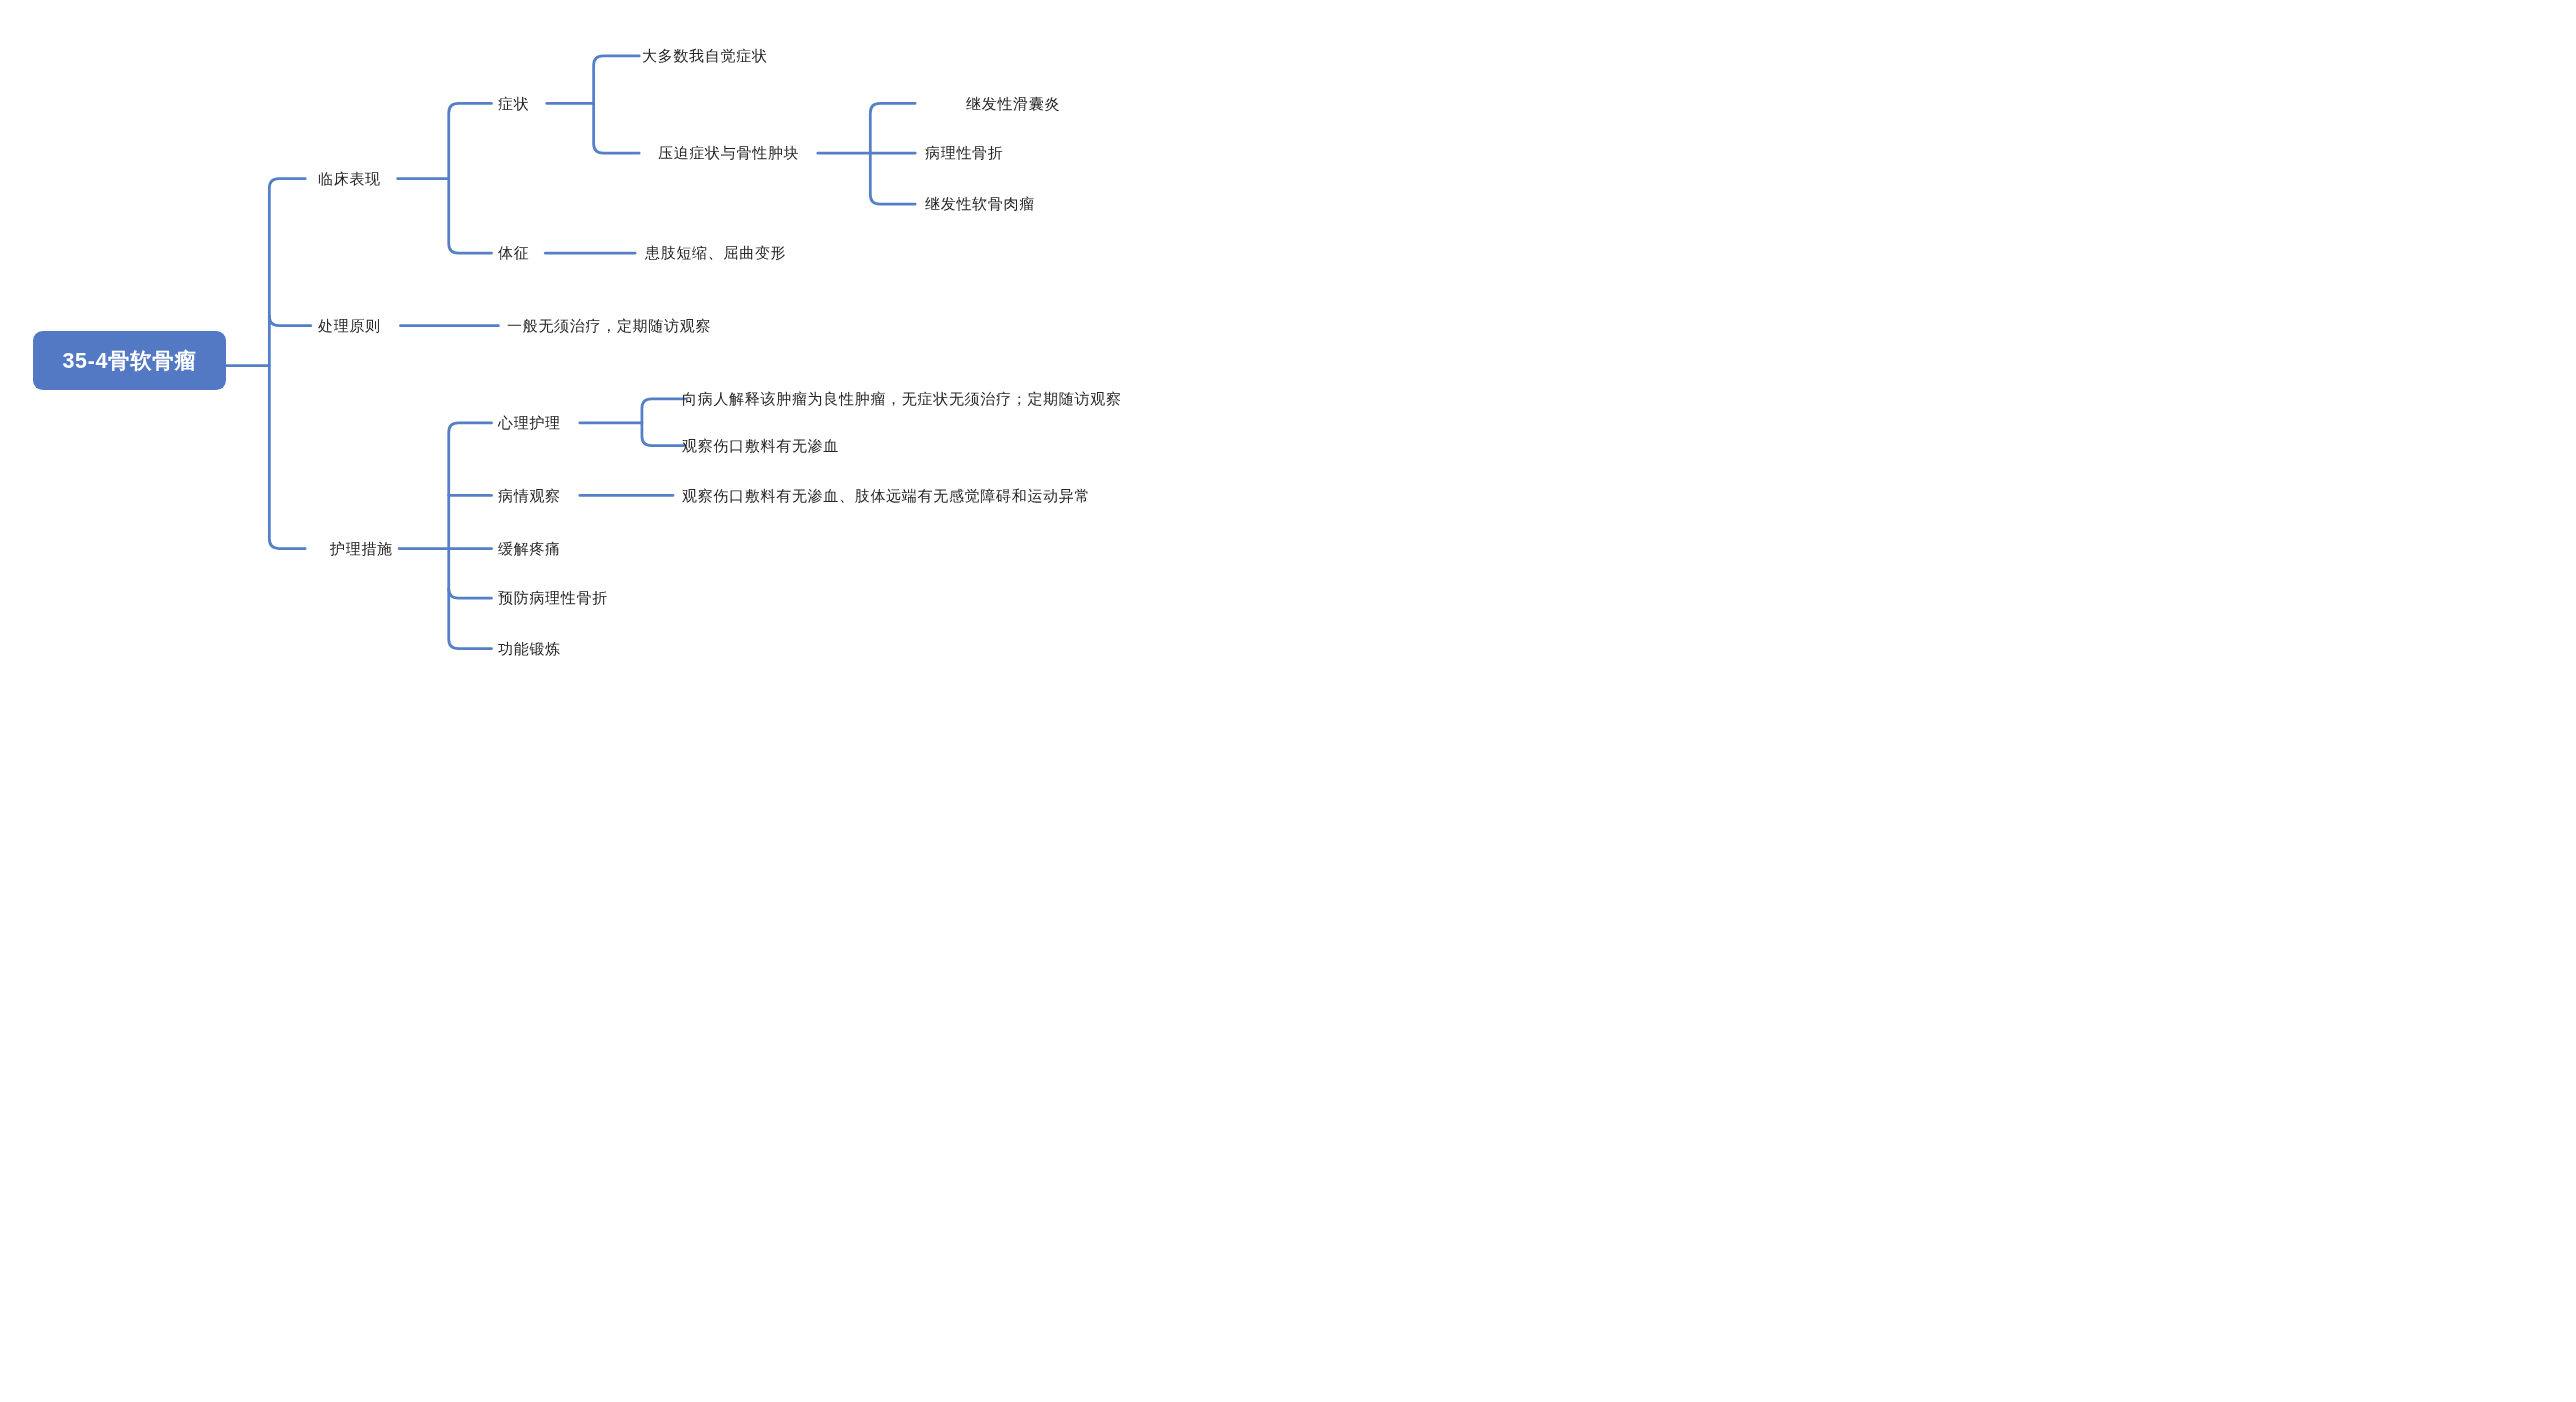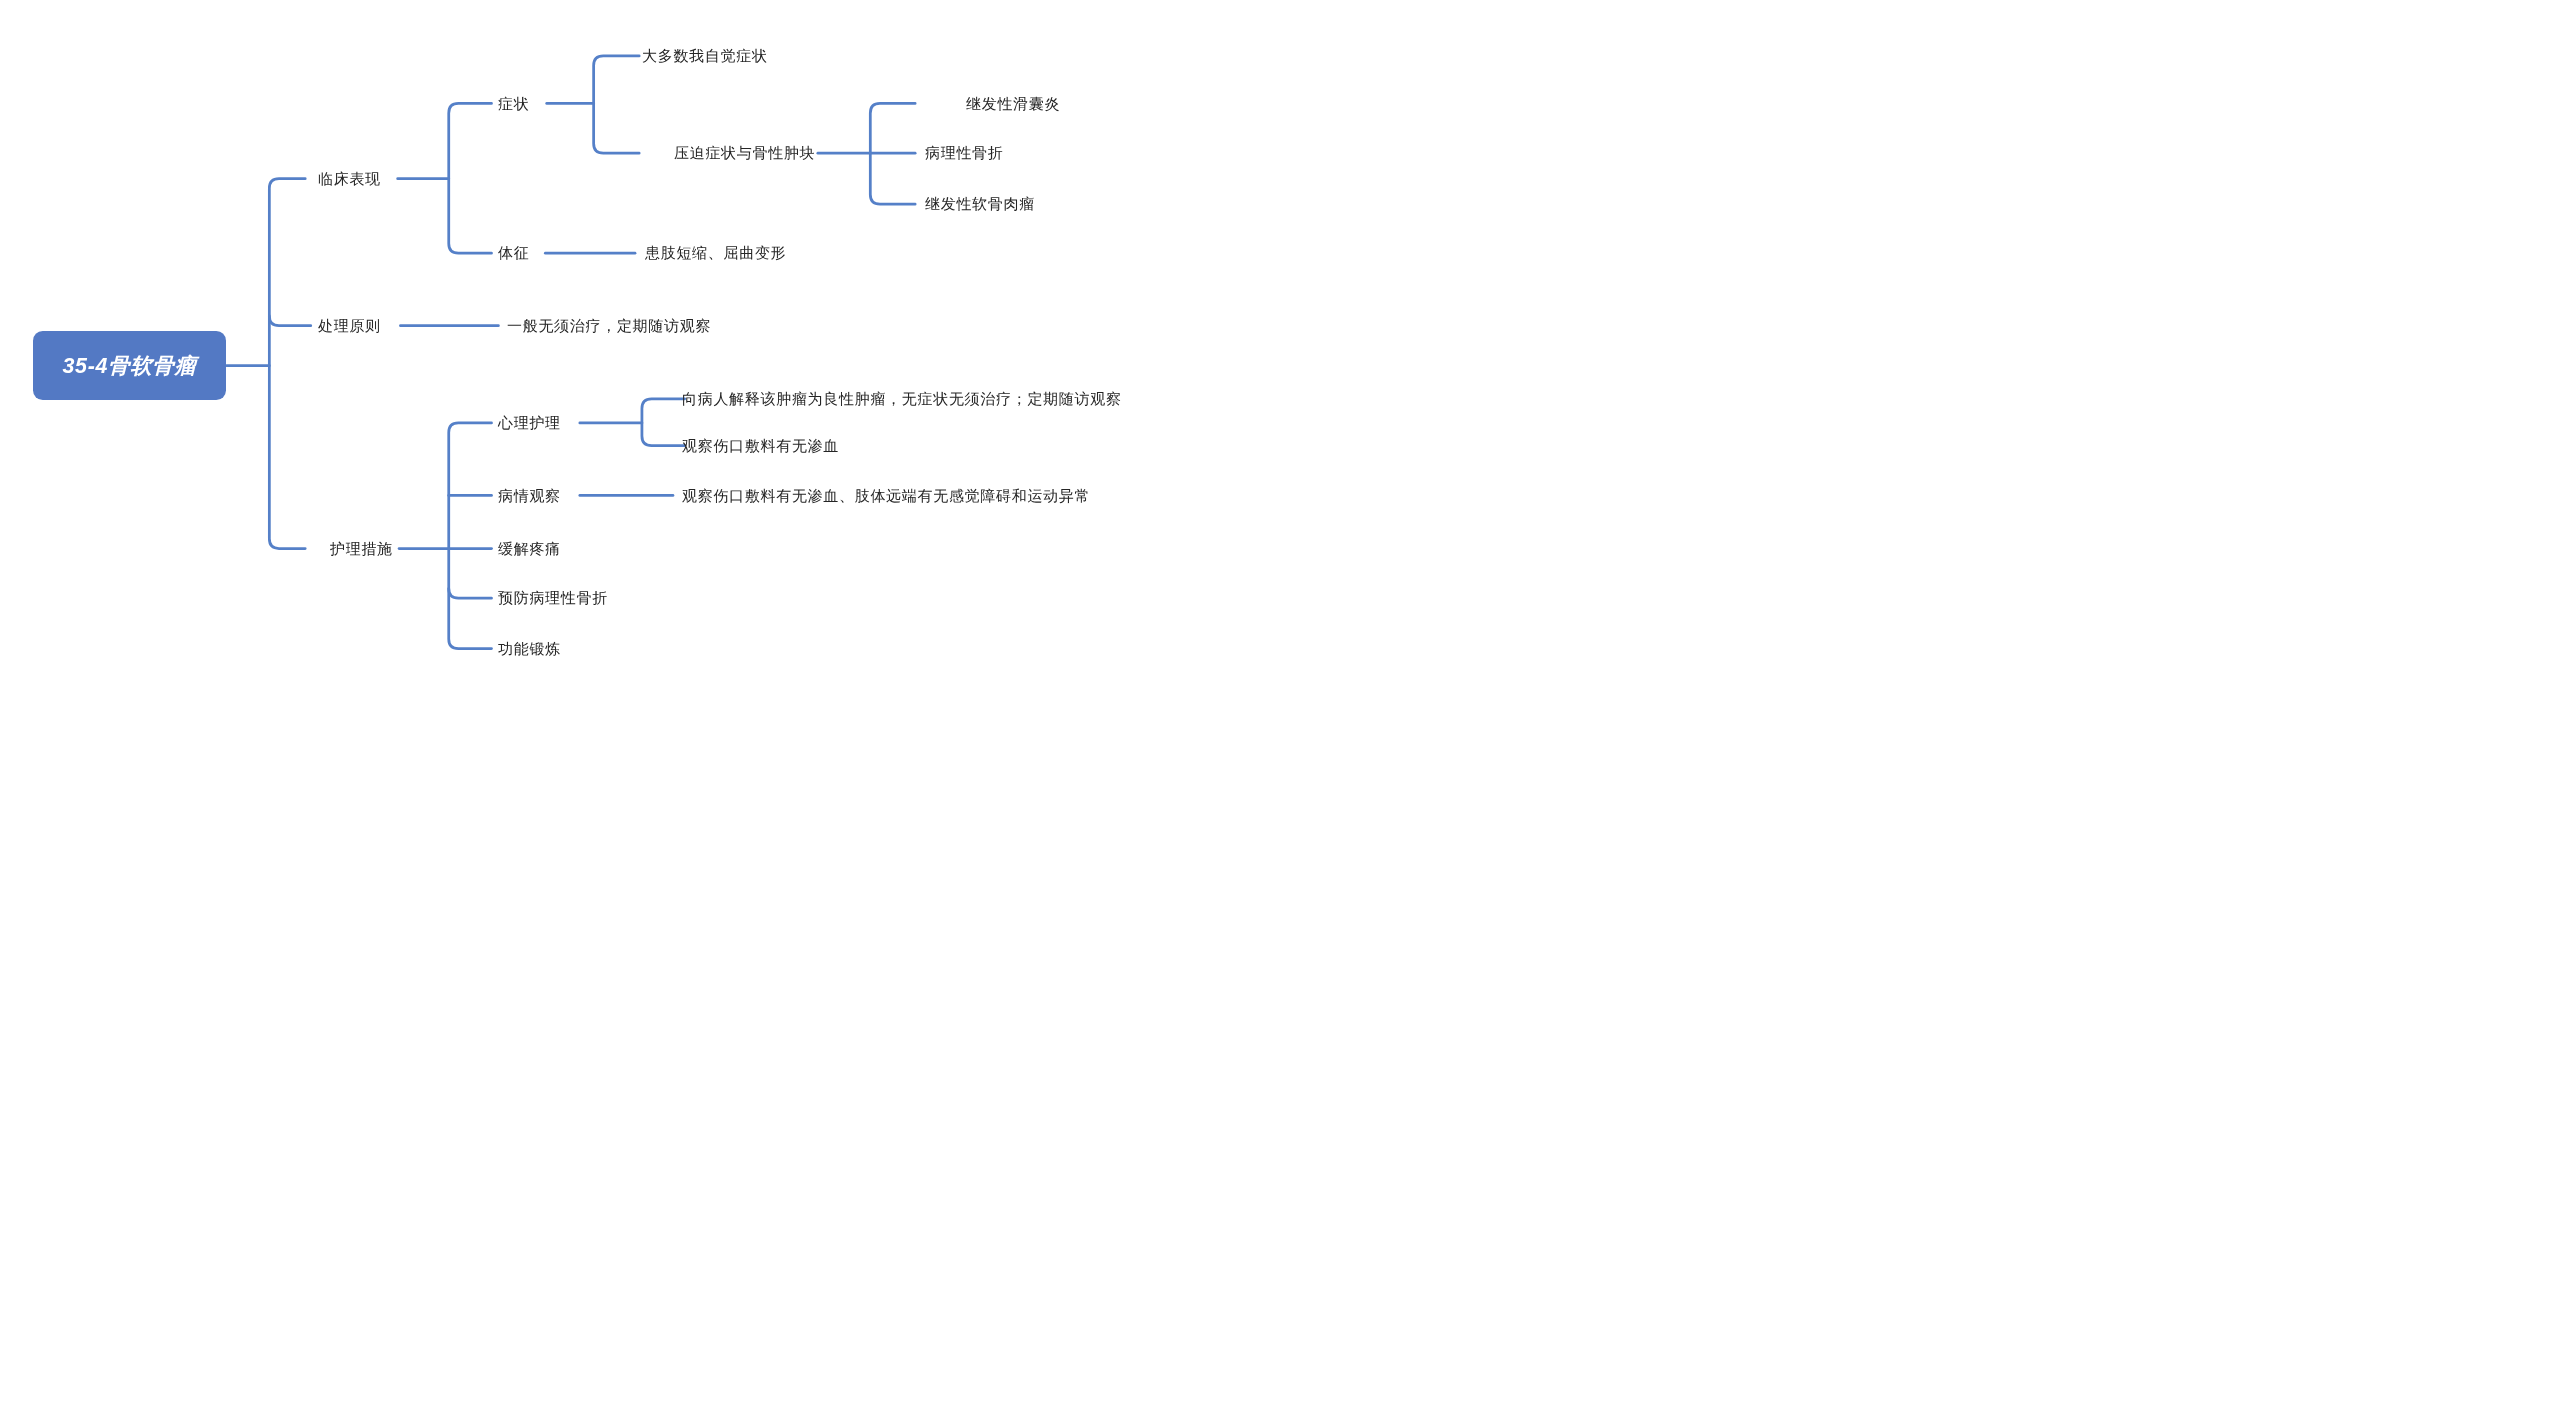--- a/index.html
+++ b/index.html
@@ -25,29 +25,28 @@
     color:var(--text);
     font-size:15px;
     font-weight:500;
     letter-spacing:0.7px;
     line-height:1.2;
     cursor:default;
   }
   .root-node{
     position:absolute;
     left:33px;top:331px;
-    width:193px;height:69px;
+    width:193px;height:59px;
     background:var(--fill);
     border-radius:9.7px;
     display:flex;align-items:center;justify-content:center;
     color:var(--root-text);
     font-size:21.4px;font-weight:bold;
     letter-spacing:0.7px;
     font-family:"Liberation Sans", sans-serif;
-    font-style:italic;
   }
 </style>
 </head>
 <body>
 
 <div id="canvas">
 
   <svg id="wires" viewBox="0 0 1866 1016" xmlns="http://www.w3.org/2000/svg">
     <path d="M328 530 H390"></path>
     <path d="M442 259 H404 Q390 259 390 273 V781 Q390 795 404 795 H442"></path>
@@ -69,21 +68,21 @@
     <path d="M992 578 H944 Q930 578 930 592 V632 Q930 646 944 646 H992"></path>
     <path d="M840 718 H975"></path>
   </svg>
 
   <div class="root-node">35-4骨软骨瘤</div>
 
   <div class="node" style="left:318px;top:179px">临床表现</div>
 
   <div class="node" style="left:498px;top:104px">症状</div>
   <div class="node" style="left:642px;top:56px">大多数我自觉症状</div>
-  <div class="node" style="left:674px;top:153px">压迫症状与骨性肿块</div>
+  <div class="node" style="left:658px;top:153px">压迫症状与骨性肿块</div>
   <div class="node" style="left:966px;top:104px">继发性滑囊炎</div>
   <div class="node" style="left:925px;top:153px">病理性骨折</div>
   <div class="node" style="left:925px;top:204px">继发性软骨肉瘤</div>
 
   <div class="node" style="left:498px;top:253px">体征</div>
   <div class="node" style="left:645px;top:253px">患肢短缩、屈曲变形</div>
 
   <div class="node" style="left:318px;top:326px">处理原则</div>
   <div class="node" style="left:507px;top:326px">一般无须治疗，定期随访观察</div>
 

